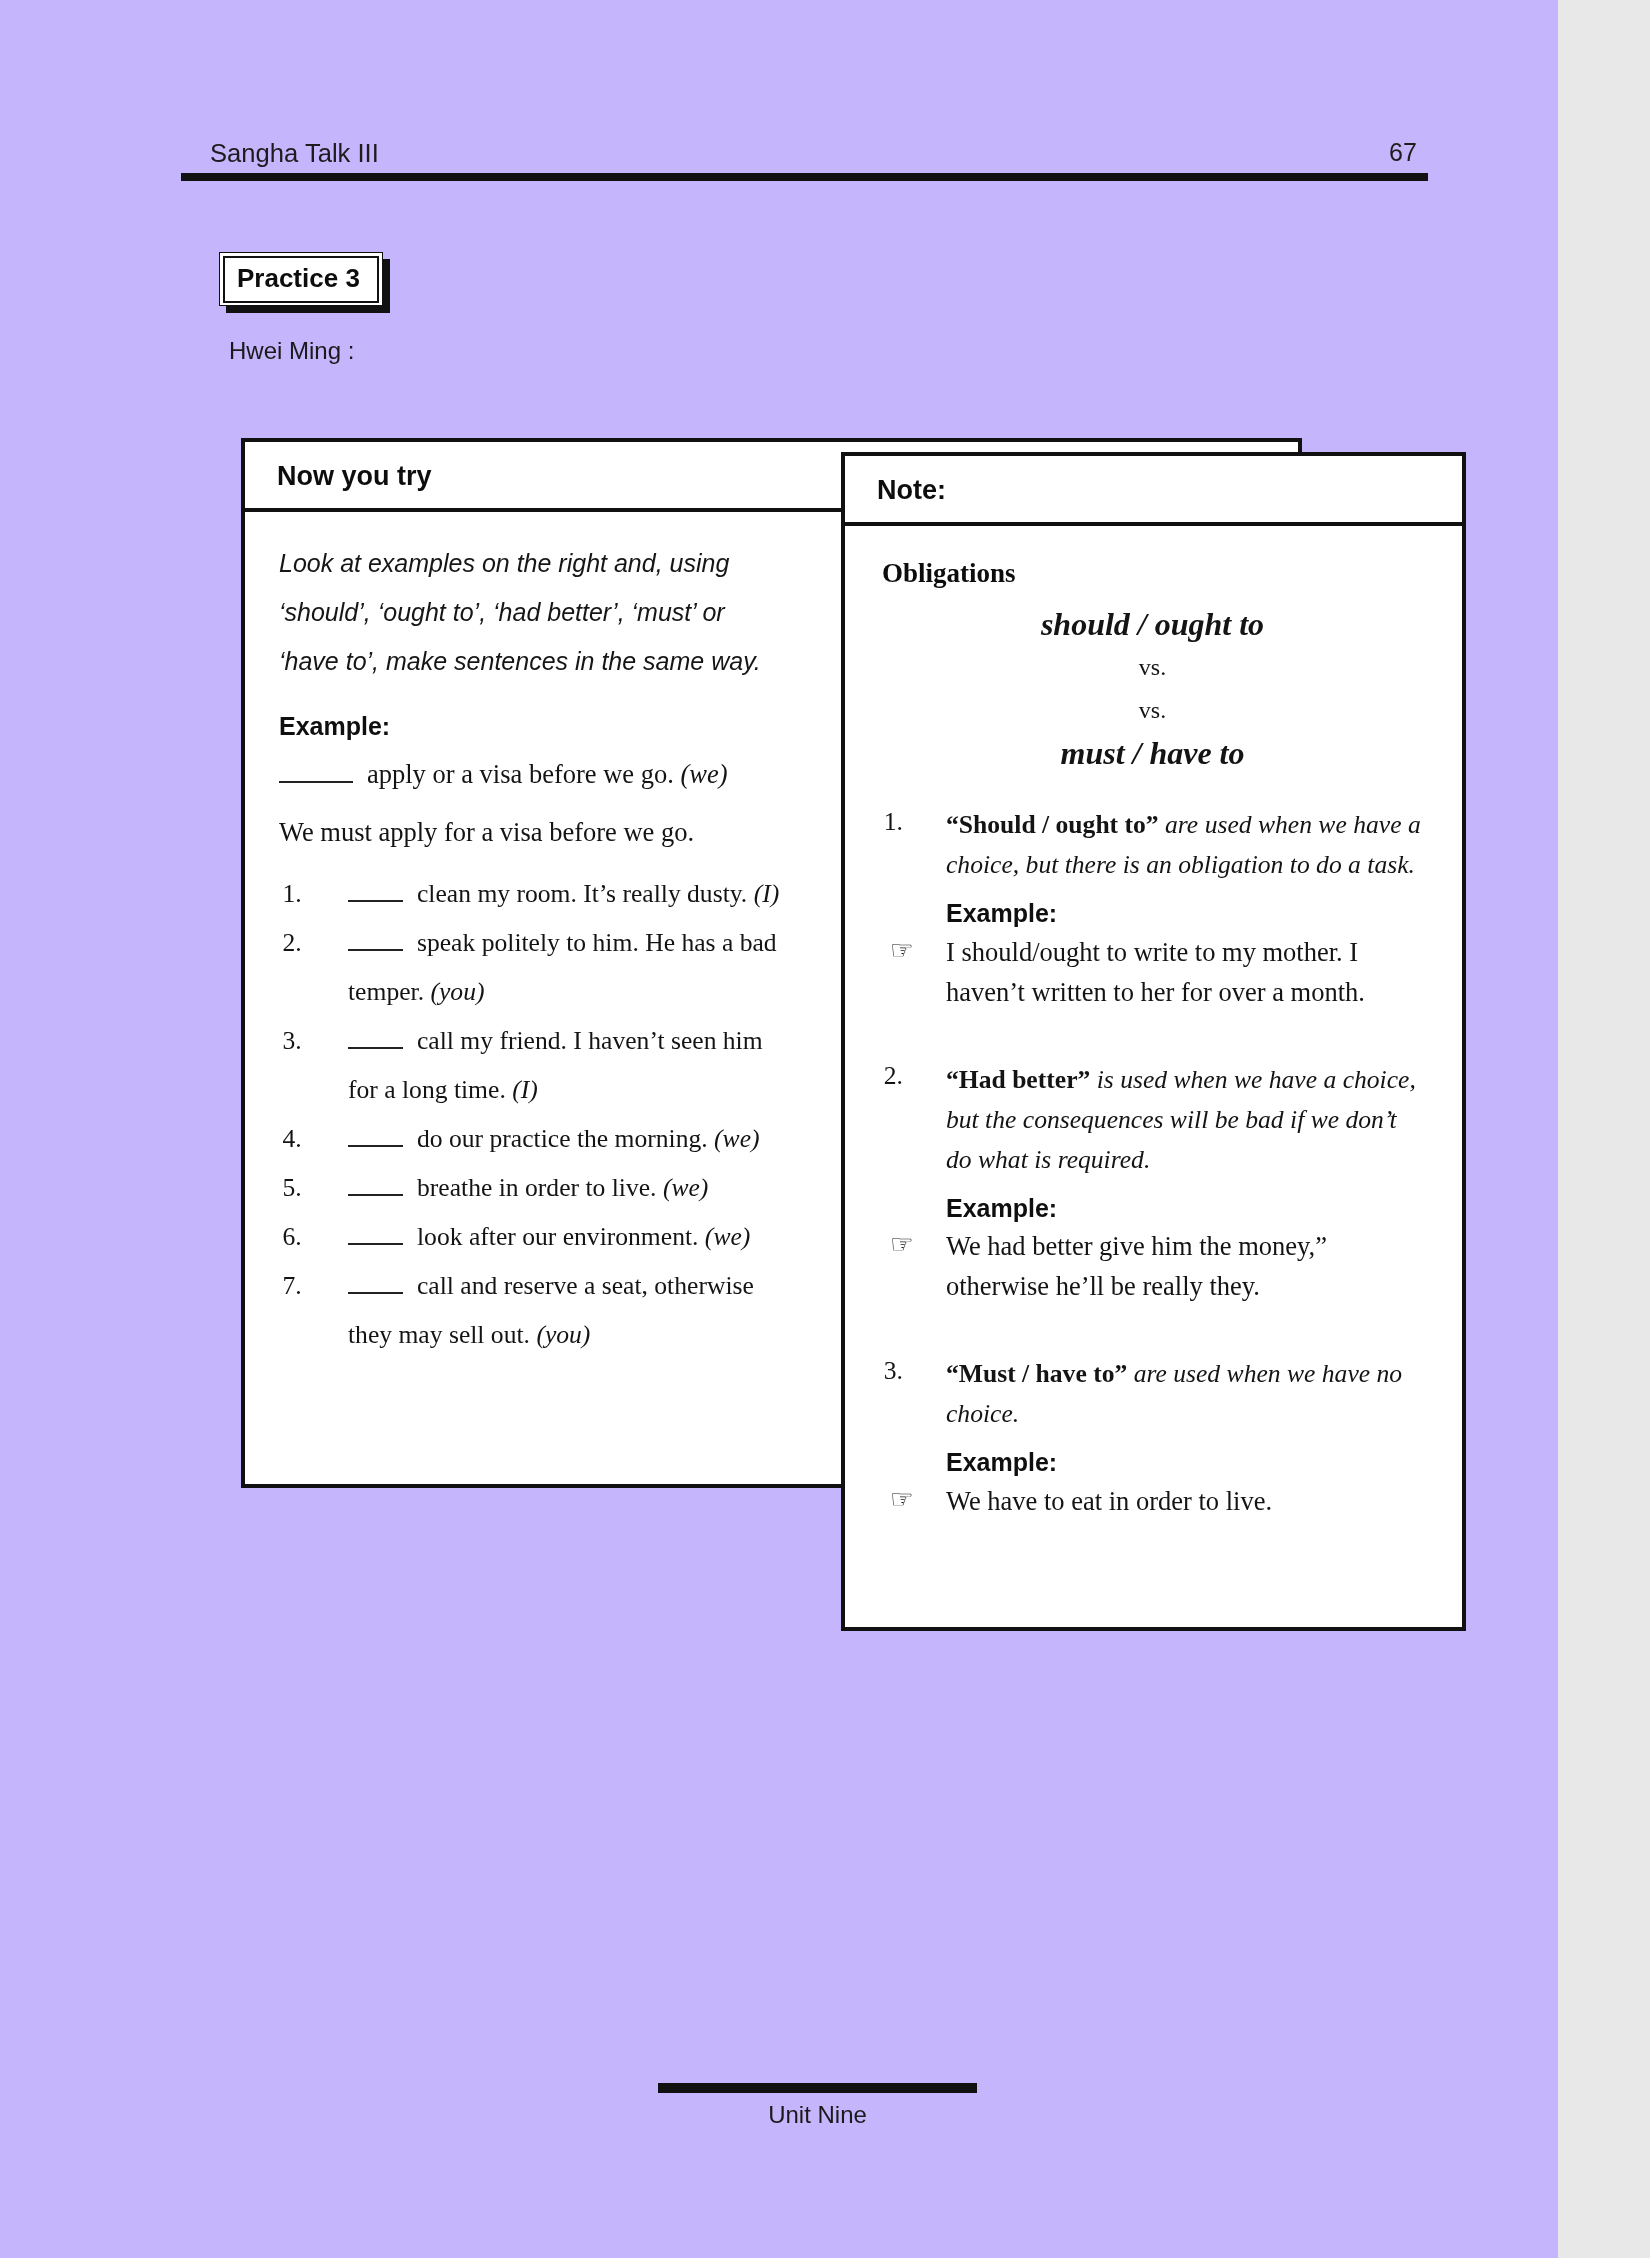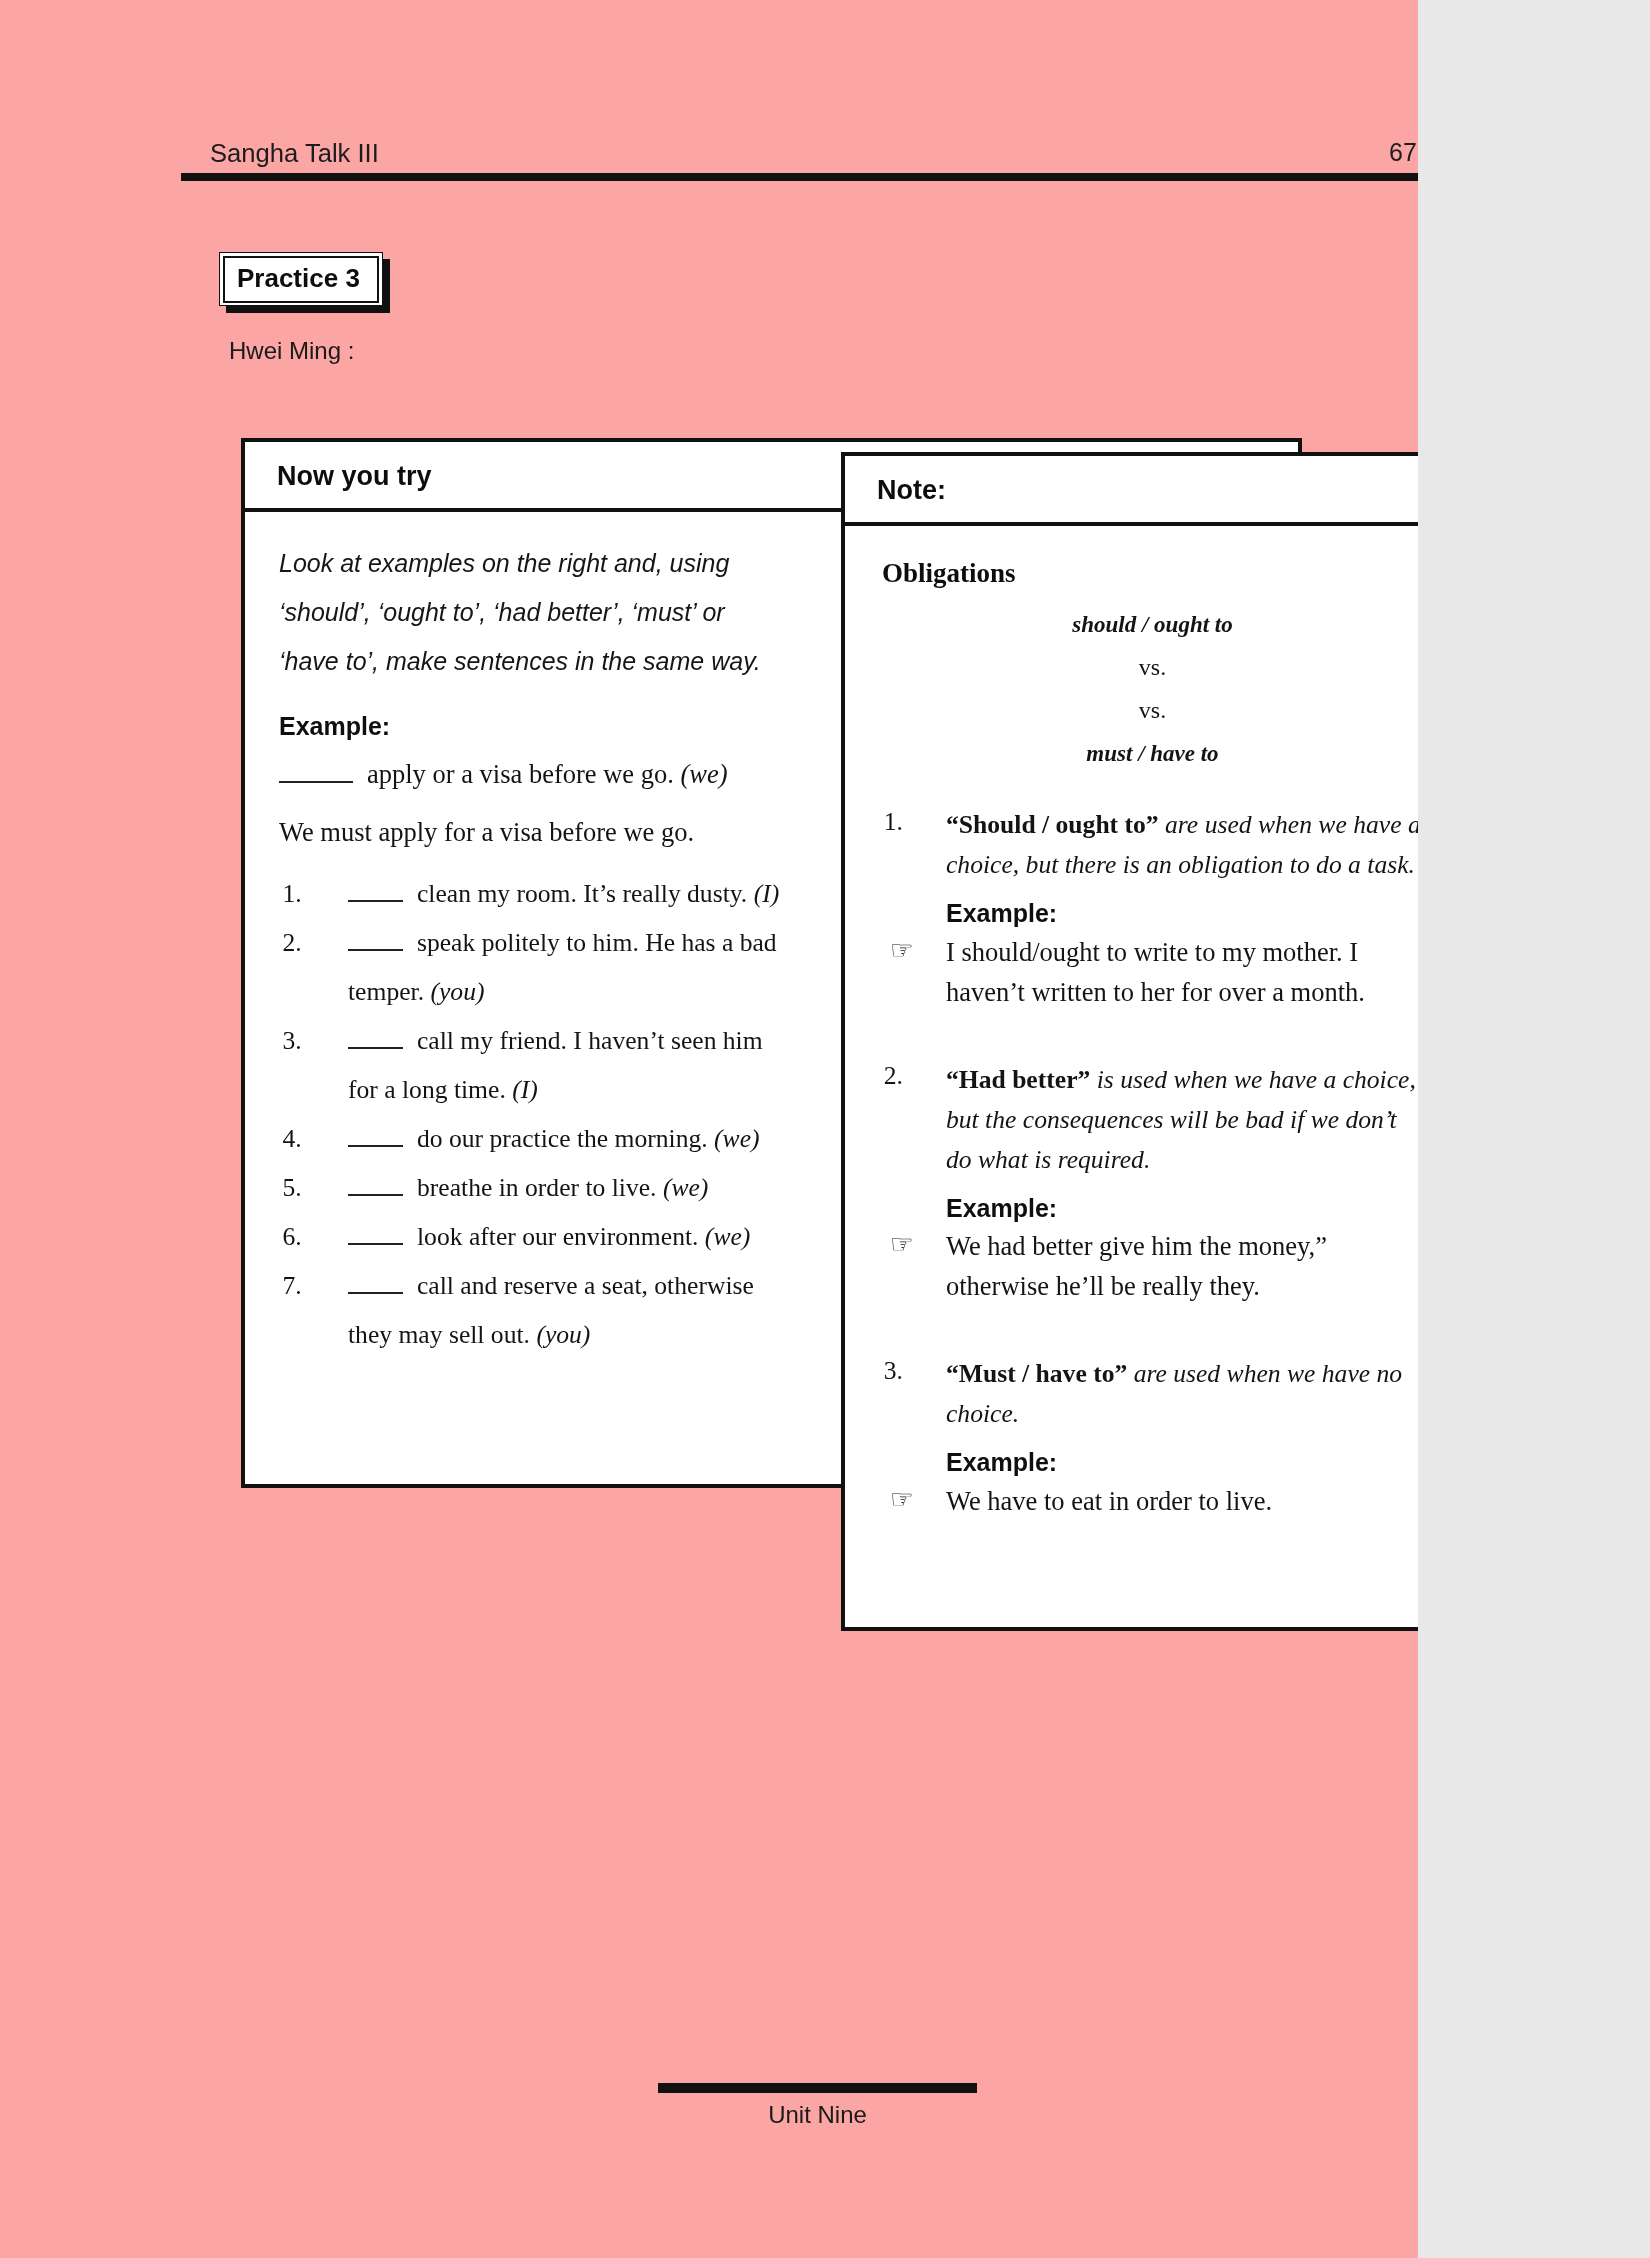--- a/index.html
+++ b/index.html
@@ -1,17 +1,17 @@
 <!DOCTYPE html>
 <html style="font-size:14px"><head>
 <meta charset="utf-8">
 <style>
   html,body{margin:0;padding:0;background:#e8e8e8;}
   .page{
-    position:relative; width:1418px; height:2258px; background:#fca5a5;
+    position:relative; width:1558px; height:2258px; background:#c4b5fd;
     font-family:"Liberation Serif", serif; color:#141414; overflow:hidden;
   }
   
   .doc-title{position:absolute; left:210px; top:139px; font-family:"Liberation Sans",sans-serif;
     font-size:25.6px; color:#1c1c1c;}
   .page-number{position:absolute; left:1389px; top:138px; font-family:"Liberation Sans",sans-serif;
     font-size:25px; color:#1c1c1c;}
   .header-rule{position:absolute; left:181px; top:173px; width:1247px; height:8px; background:#111;}
   
   .practice-box{position:absolute; left:219px; top:252px; border:1.8px solid #111; padding:2.6px;
@@ -38,21 +38,21 @@
   .prompt,.answer{margin:8.8px 0 0 0; font-size:26.5px; line-height:49px;}
   .blank{display:inline-block; width:55px; border-bottom:2.6px solid #222; height:5.3px; margin-right:14px;}
   .blank-lg{width:74px;}
   .pronoun{font-style:italic;}
   .ex-list{margin-top:12.4px;}
   .ex-item{position:relative; padding-left:69px; font-size:25.6px; line-height:49px; margin:0;}
   .ex-item .num{position:absolute; left:3.5px; top:0;}
   
   .obligations{margin:12.4px 0 0 0; font-weight:bold; font-size:27px; color:#0d0d0d;}
   .comparison{text-align:center; margin:14px 0 30px 0; line-height:43px;}
-  .cmp-term{font-weight:bold; font-style:italic; font-size:23px;}
+  .cmp-term{font-weight:bold; font-style:italic; font-size:32px;}
   .cmp-vs{font-size:24px;}
   .note-point{position:relative; padding-left:64px; margin:0 0 48px 0;}
   .note-point .num{position:absolute; left:1.8px; top:1.8px; font-size:25.6px;}
   .note-rule{margin:0; font-size:25.6px; line-height:40px;}
   .note-rule .term{font-weight:bold; font-style:normal;}
   .note-rule em{font-style:italic;}
   .note-ex-label{margin:14px 0 3.5px 0; font-family:"Liberation Sans",sans-serif; font-weight:bold;
     font-size:25px; color:#0f0f0f;}
   .example-row{position:relative; margin:0; font-size:26.5px; line-height:40px;}
   .example-row .hand{position:absolute; left:-56px; top:-1.8px; font-size:26.5px;}

